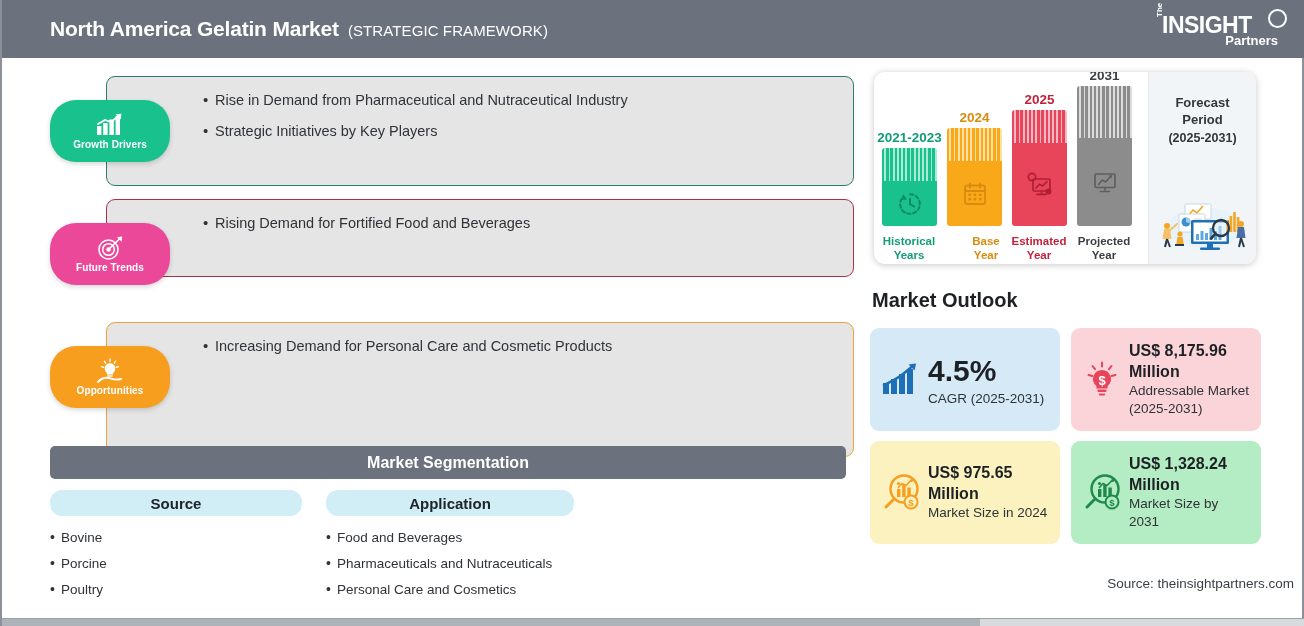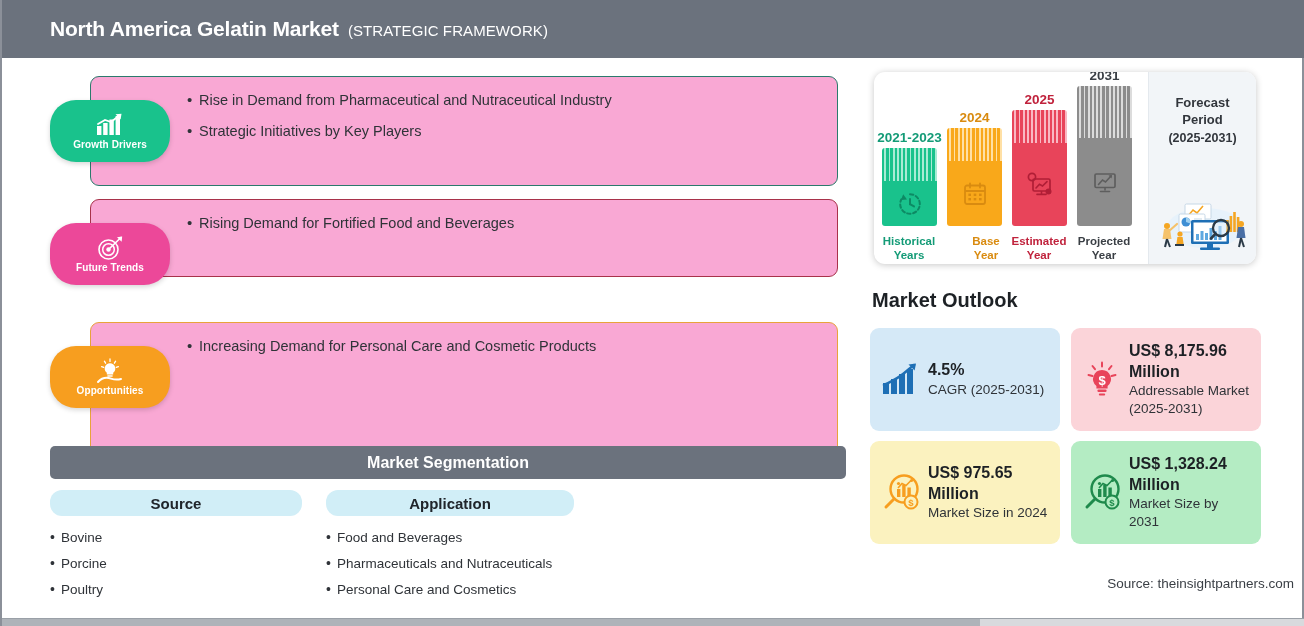--- a/index.html
+++ b/index.html
@@ -41,22 +41,22 @@
   .logo-insight { position:absolute; left:9px; top:4px; font-size:23px; font-weight:bold;
     letter-spacing:-0.5px; font-family:"Liberation Sans", sans-serif;}
   .logo-partners { position:absolute; right:10px; top:25px; font-size:13px; font-weight:bold;}
   .logo-ring { position:absolute; right:1px; top:1px; width:19px; height:19px;
     border:2.5px solid #fff; border-radius:50%; }
 
   
   .left { position: absolute; left: 0; top: 58px; width: 862px; height: 568px; }
 
   .rowbox {
-    position: absolute; left: 88px; width: 748px;
-    border: 1.3px solid; border-radius: 9px; background: #f9a8d4;
+    position: absolute; left: 104px; width: 748px;
+    border: 1.3px solid; border-radius: 9px; background: #e5e5e5;
   }
   .rowbox.green  { top: 18px;  height: 110px; border-color: #2b7a6c; }
   .rowbox.red    { top: 141px; height: 78px; border-color: #a8324a; }
   .rowbox.orange { top: 264px; height: 135px; border-color: #e8a33a; }
 
   .bullets { padding: 14px 0 0 96px; }
   .bullet {
     font-size: 14.5px; color: #2f3338; line-height: 1.35;
     margin-bottom: 11px; position: relative; padding-left: 12px;
   }
@@ -143,21 +143,21 @@
     position: absolute; width: 190px; height: 103px;
     border-radius: 9px; display: flex; align-items: center; padding: 0 9px 0 8px;
   }
   .card.k0 { left: 0px;   top: 0px;   background: #d5e9f7; }
   .card.k1 { left: 201px; top: 0px;   background: #fbd4d9; }
   .card.k2 { left: 0px;   top: 113px; background: #fbf2bf; }
   .card.k3 { left: 201px; top: 113px; background: #b4ecc3; }
   .card-icon { flex: 0 0 46px; display:flex; align-items:center; justify-content:center; }
   .card-text { flex: 1; padding-left: 4px; }
   .card-value { font-size: 16px; font-weight: bold; color: #1d2125; line-height: 1.3; }
-  .card-value.big { font-size: 16px; }
+  .card-value.big { font-size: 30px; }
   .card-label { font-size: 13.5px; color: #2f3338; line-height: 1.32; }
 
   .source {
     position: absolute; right: 12px; top: 518px;
     font-size: 13.5px; color: #3a3f45;
   }
 
   .bottom-bar {
     position: absolute; left: 0; bottom: 0; width: 1304px; height: 8px;
     background: #d8dadd; border-top: 1px solid #9aa0a7;
@@ -165,20 +165,26 @@
   .bottom-bar .thumb { position:absolute; left:0; top:0; height:100%; width:978px; background:#aeb3b9;}
 </style>
 </head>
 <body>
 
 <div class="page">
 
   <div class="header">
     <div class="header-title">
       <span>North America Gelatin Market</span><span class="header-sub">(STRATEGIC FRAMEWORK)</span>
+    </div>
+    <div class="logo">
+      <span class="logo-the">The</span>
+      <span class="logo-insight">INSIGHT</span>
+      <span class="logo-partners">Partners</span>
+      <span class="logo-ring"></span>
     </div>
   </div>
 
   <div class="left">
 
     <div class="rowbox green">
       <div class="bullets">
         <div class="bullet">Rise in Demand from Pharmaceutical and Nutraceutical Industry</div>
         <div class="bullet">Strategic Initiatives by Key Players</div>
       </div>

